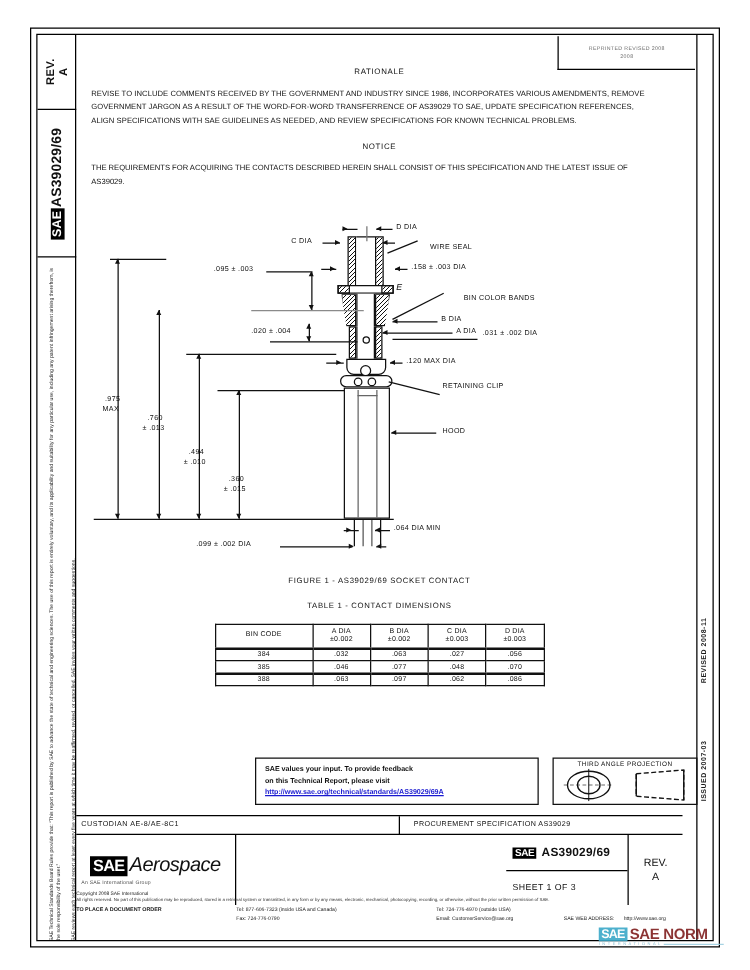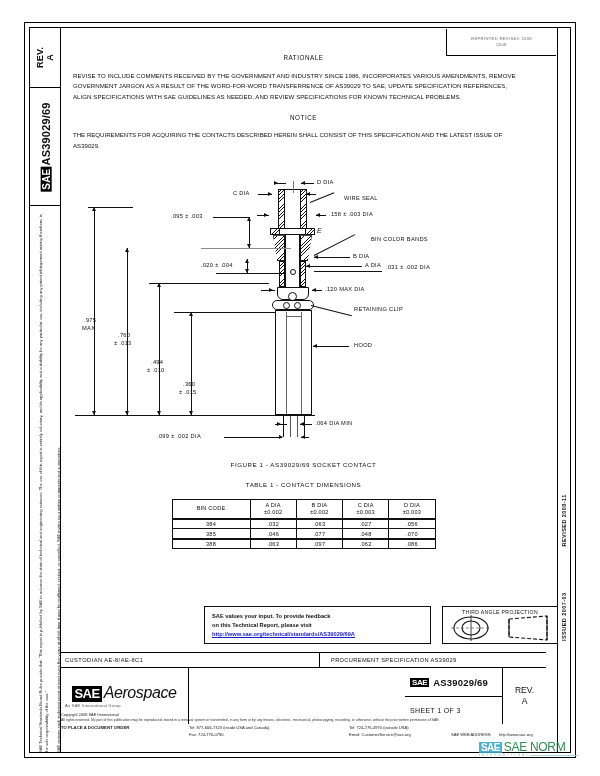--- a/index.html
+++ b/index.html
@@ -384,21 +384,21 @@
     left: 479px; top: 740px;
     display: flex; align-items: center; gap: 2px;
     opacity: .9;
   }
   .wm-sae {
     background: #3aa8c8; color: #fff;
     font-weight: bold; font-size: 10px;
     padding: 0 2px; letter-spacing: -.6px;
   }
   .wm-txt {
-    color: #15803d; font-weight: normal;
+    color: #7f1d1d; font-weight: bold;
     font-size: 12px; letter-spacing: -.3px;
   }
   .wm-sub {
     position: absolute; left: 0; top: 13px;
     font-size: 3.2px; color: #7fbcd0;
     letter-spacing: 2px; white-space: nowrap;
   }
   .wm-rule {
     position: absolute; left: 52px; top: 15px;
     width: 48px; height: 1px; background: #9ecfe0;

